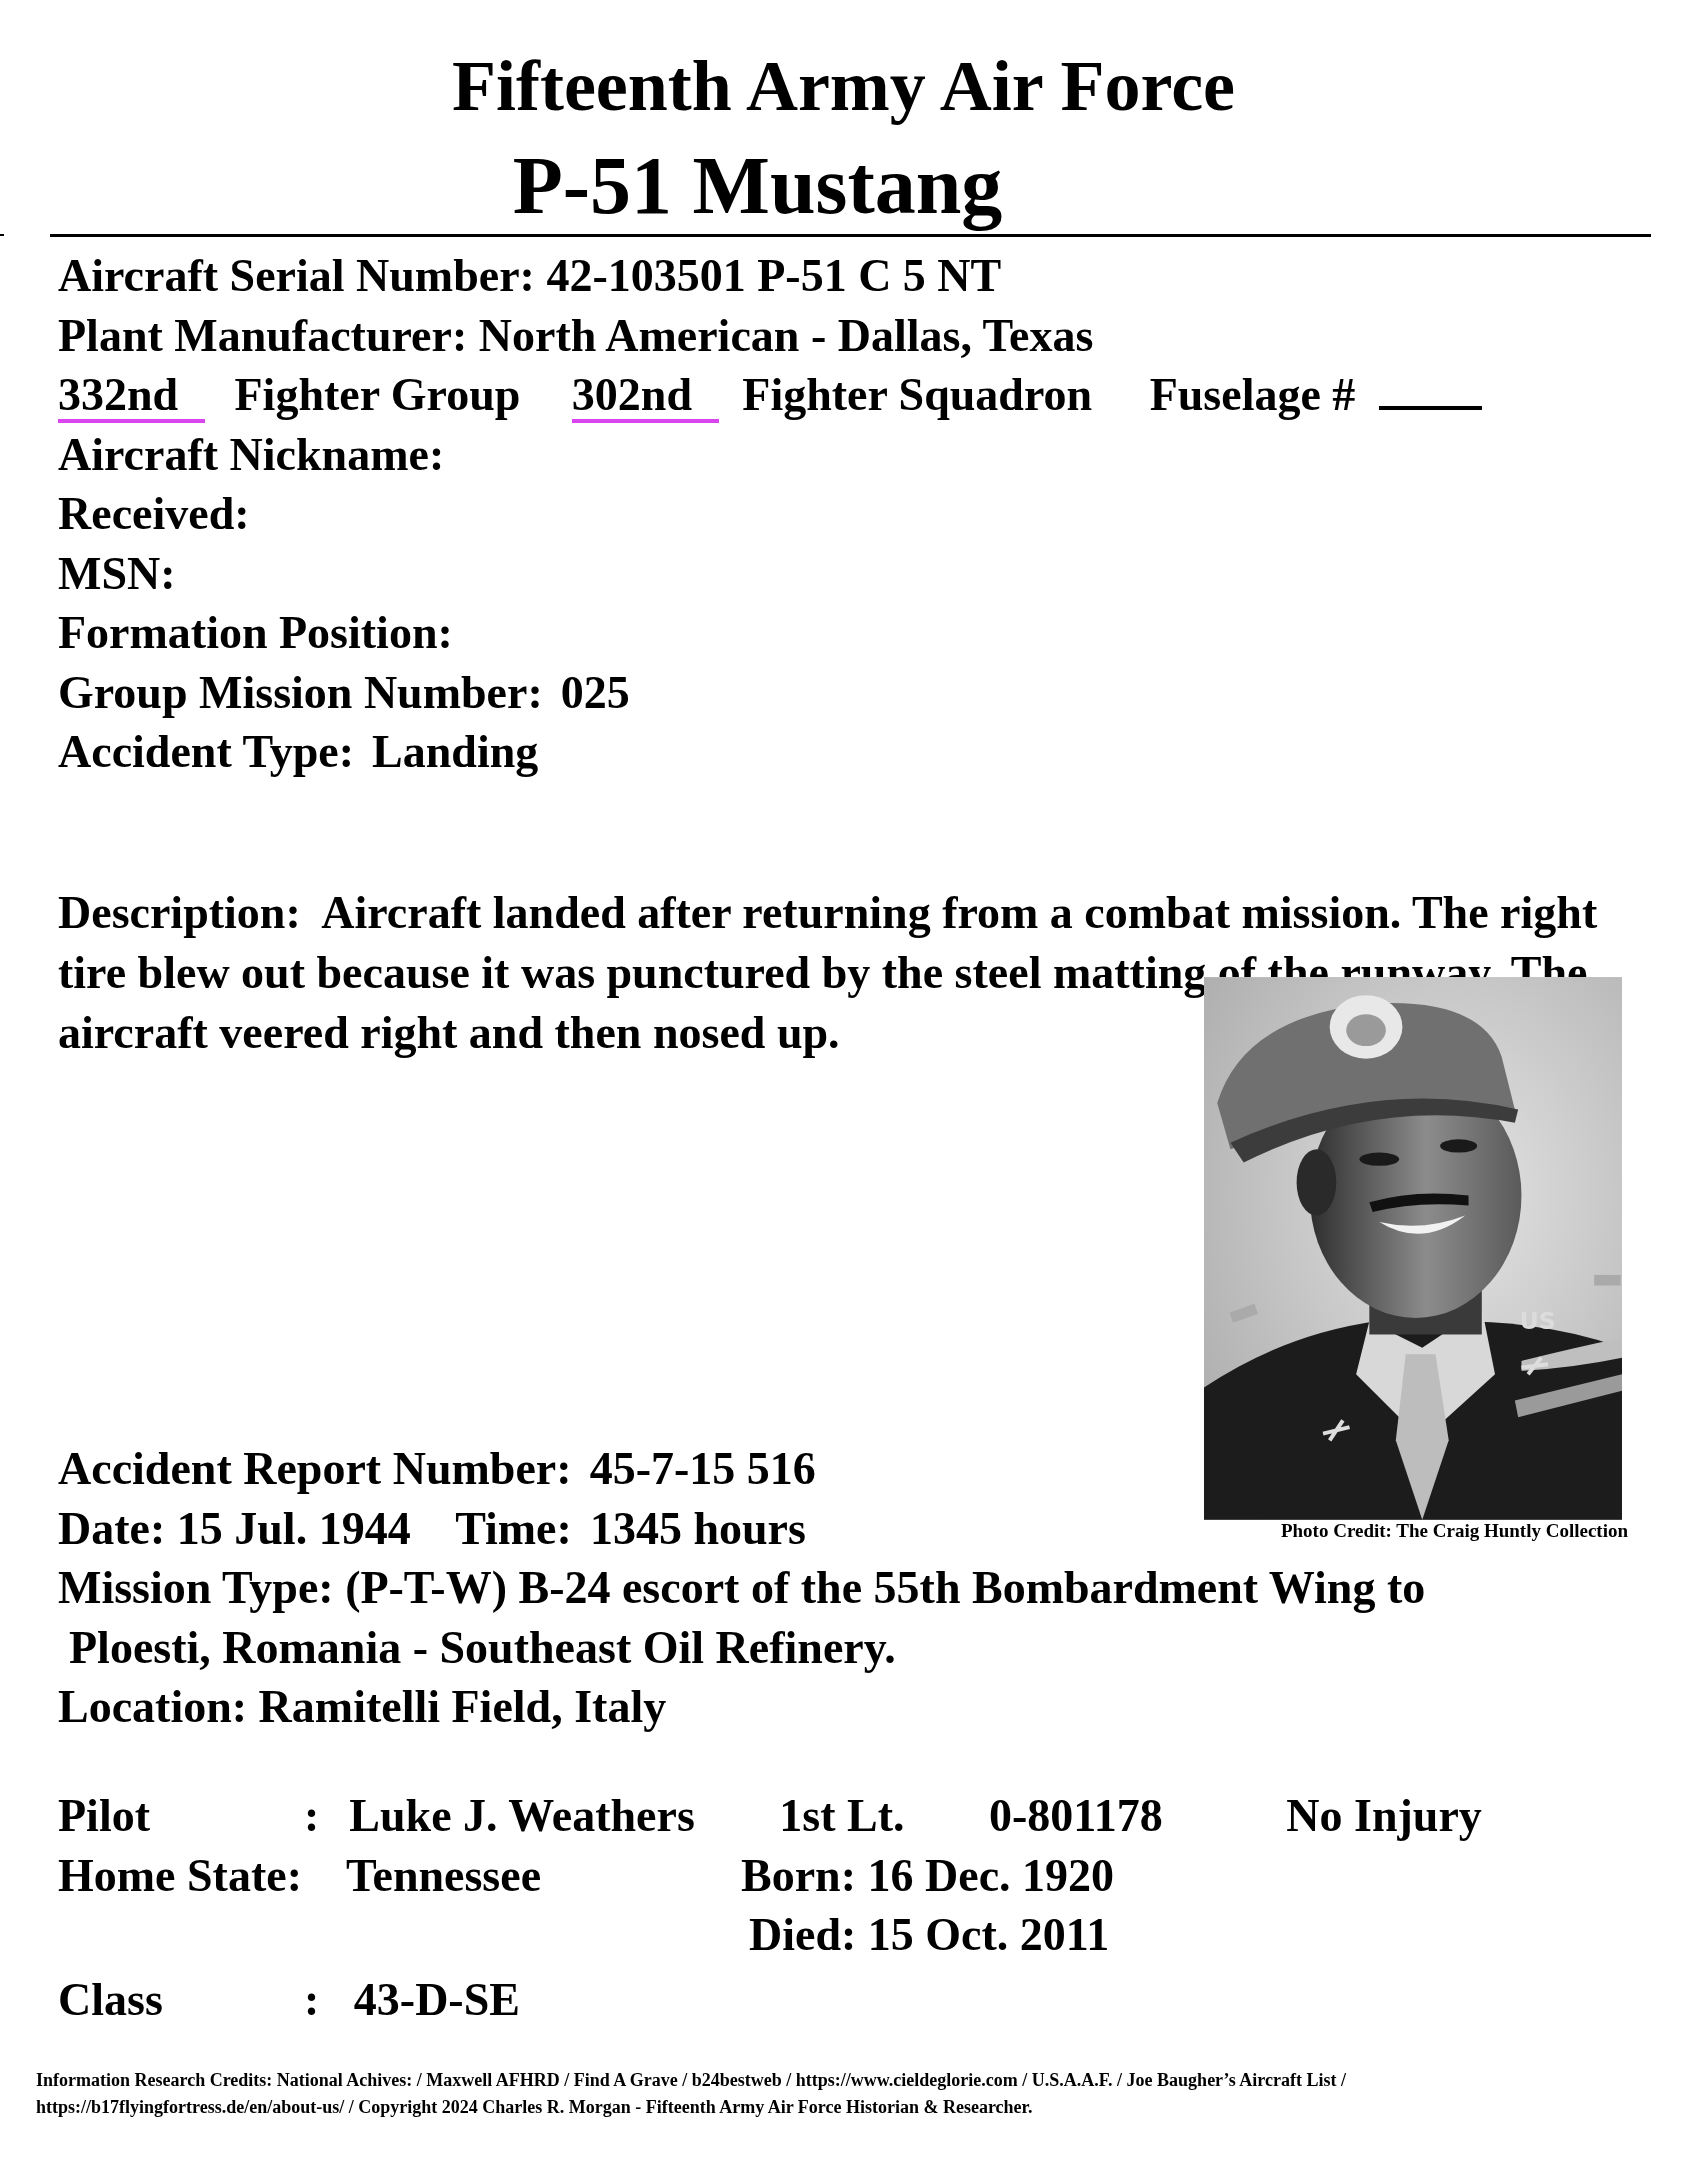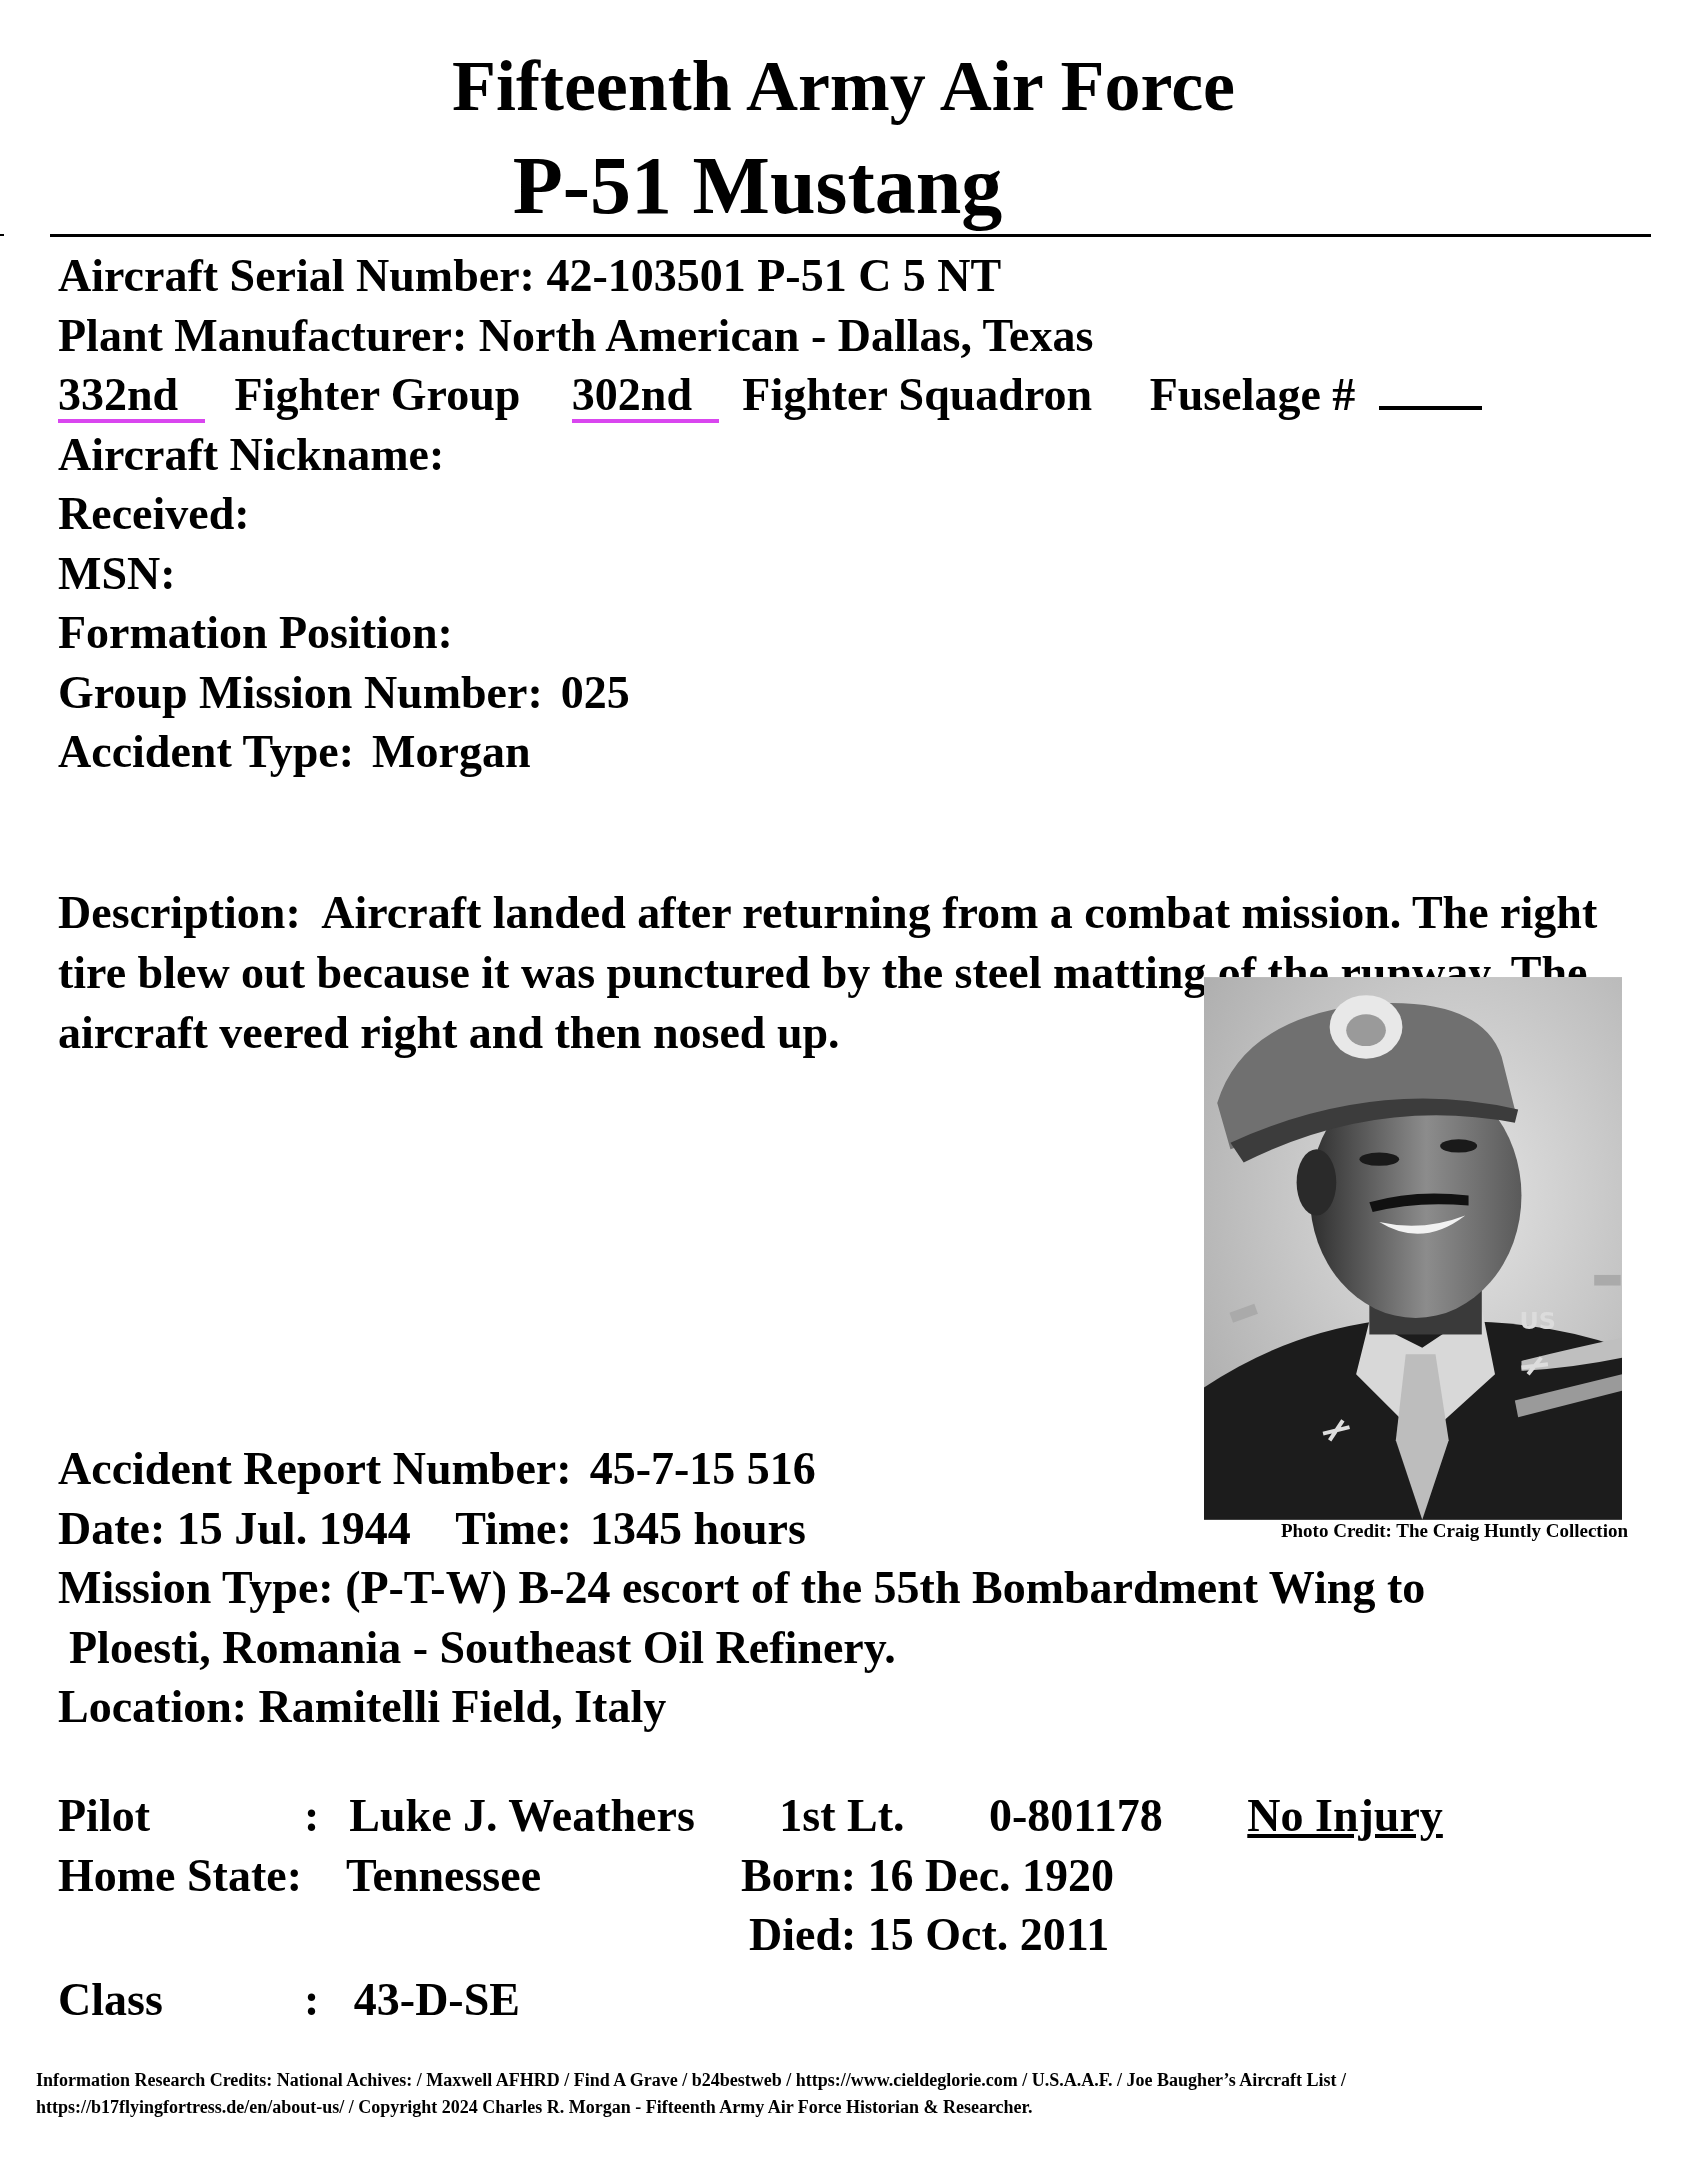--- a/index.html
+++ b/index.html
@@ -61,21 +61,21 @@
 <div class="abs line" style="top:603px;">
   <span>Formation Position:</span>
   <span></span>
 </div>
 <div class="abs line" style="top:663px;">
   <span>Group Mission Number:</span>
   <span style="margin-left:6.6px;">025</span>
 </div>
 <div class="abs line" style="top:722px;">
   <span>Accident Type:</span>
-  <span style="margin-left:6.6px;">Morgan</span>
+  <span style="margin-left:6.6px;">Landing</span>
 </div>
 
 <div class="desc">
   <span>Description:</span>&nbsp;
   <span>Aircraft landed after returning from a combat mission. The right tire blew out because it was punctured by the steel matting of the runway. The aircraft veered right and then nosed up.</span>
 </div>
 
 <div class="photo-frame">
   <svg width="418" height="543" viewBox="0 0 632 820" xmlns="http://www.w3.org/2000/svg">
     <defs>
@@ -149,21 +149,21 @@
 <div class="abs line" style="top:1677px;">
   <span>Location:</span>
   <span>Ramitelli Field, Italy</span>
 </div>
 
 <div class="abs line" style="top:1786px;">
   <span style="display:inline-block; width:246px;">Pilot</span><span>:</span>
   <span style="margin-left:18.5px;">Luke J. Weathers</span>
   <span style="margin-left:73px;">1st Lt.</span>
   <span style="margin-left:73px;">0-801178</span>
-  <span style="margin-left:73px;text-decoration:underline;">No Injury</span>
+  <span style="margin-left:112px;">No Injury</span>
 </div>
 <div class="abs line" style="top:1846px;">
   <span style="display:inline-block; width:288px;">Home State:</span><span>Tennessee</span>
 </div>
 <div class="abs line" style="top:1846px; left:741px;">
   <span>Born:</span>
   <span>16 Dec. 1920</span>
 </div>
 <div class="abs line" style="top:1905px; left:749px;">
   <span>Died:</span>

